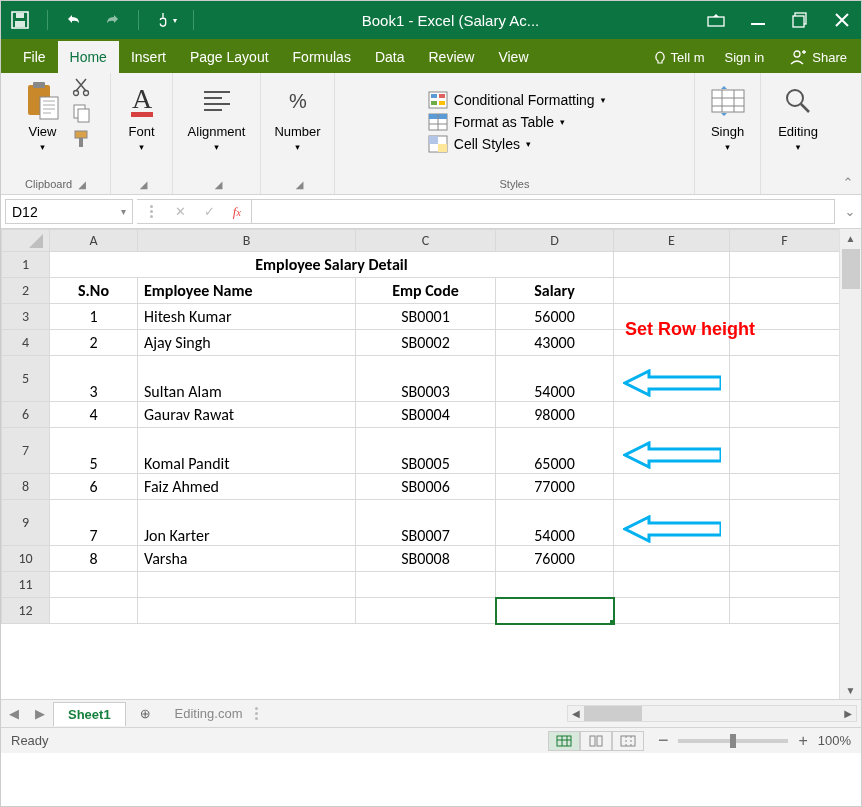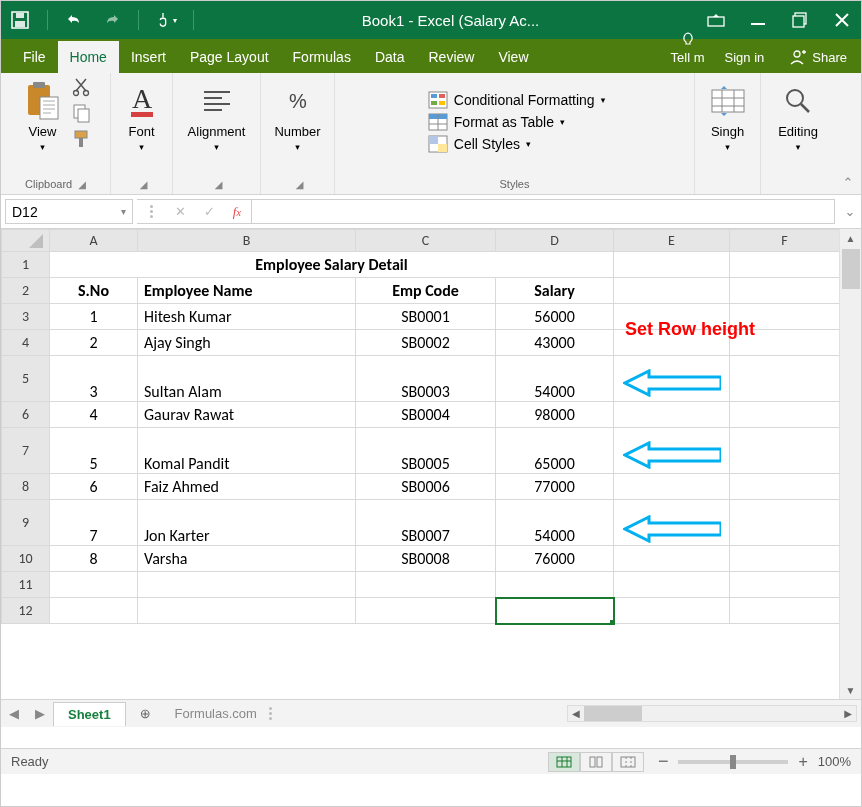--- a/index.html
+++ b/index.html
@@ -9,21 +9,21 @@
   .titlebar .left-icons { display: flex; gap: 14px; align-items:center;}
   .titlebar .center-title { flex: 1; text-align: center; font-size: 15px; }
   .titlebar .right-icons { display: flex; gap: 20px; align-items:center;}
   .ticon { width:22px; height:22px; display:inline-flex; align-items:center; justify-content:center;}
   .sep { width:1px; height:20px; background:#3a9a6a; margin:0 2px;}
   
   .ribbon-tabs { background:#4d7c0f; height:34px; display:flex; align-items:flex-end; color:#fff; padding-left:10px;}
   .ribbon-tabs .tab { padding:8px 12px 8px; font-size:14px; cursor:pointer;}
   .ribbon-tabs .tab.active { background:#f3f3f3; color:#0c7440;}
   .ribbon-tabs .spacer{flex:1;}
-  .ribbon-tabs .tellme{display:flex;align-items:center;gap:4px;padding:8px 10px;flex-direction:column;}
+  .ribbon-tabs .tellme{display:flex;align-items:center;gap:4px;padding:8px 10px;}
   .ribbon-tabs .signin{padding:8px 10px;}
   .ribbon-tabs .sharebtn{padding:8px 14px;display:flex;align-items:center;gap:6px;}
   
   .ribbon-body{background:#f3f3f3;border-bottom:1px solid #d4d4d4;height:122px;display:flex;}
   .rgroup{border-right:1px solid #e0e0e0;padding:4px 10px 2px;display:flex;flex-direction:column;align-items:center;justify-content:space-between}
   .rgroup .label{font-size:11px;color:#666;padding:2px 0;display:flex;align-items:center;gap:2px;}
   .rgroup .big{display:flex;gap:6px;align-items:flex-start;height:90px;}
   .bigbtn{display:flex;flex-direction:column;align-items:center;gap:2px;padding:2px 4px;}
   .bigbtn .icn{width:38px;height:44px;display:flex;align-items:center;justify-content:center;}
   .bigbtn .txt{font-size:13px;text-align:center;line-height:1.1;}
@@ -59,21 +59,21 @@
   .sheetbar{height:28px;border-top:1px solid #d4d4d4;display:flex;align-items:center;background:#f3f3f3;font-size:13px;}
   .sheetbar .navtri{padding:0 8px;color:#888;}
   .sheetbar .stab{background:#fff;border:1px solid #ccc;border-bottom:none;padding:4px 14px;font-weight:bold;color:#15803d;}
   .sheetbar .addsheet{padding:0 14px;color:#666;}
   .sheetbar .credit{color:#888;margin-left:10px;}
   .sheetbar .hscroll{flex:1;display:flex;justify-content:flex-end;align-items:center;padding-right:4px;}
   .hscroll-track{width:290px;height:17px;background:#f0f0f0;border:1px solid #ddd;display:flex;align-items:center;position:relative;}
   .hscroll-track .thumb{width:58px;height:15px;background:#cdcdcd;margin-left:16px;}
   .hscroll-track .arr{position:absolute;font-size:10px;color:#666;}
   
-  .statusbar{height:26px;background:#f3f3f3;border-top:1px solid #d4d4d4;display:flex;align-items:center;padding:0 10px;font-size:13px;color:#555;justify-content:space-between;margin-top:21px;}
+  .statusbar{height:26px;background:#f3f3f3;border-top:1px solid #d4d4d4;display:flex;align-items:center;padding:0 10px;font-size:13px;color:#555;justify-content:space-between;}
   .statusbar .views{display:flex;gap:0;align-items:center;}
   .viewbtn{width:32px;height:20px;border:1px solid #ccc;display:flex;align-items:center;justify-content:center;}
   .zoom{display:flex;align-items:center;gap:10px;}
   .zoom .slider{width:110px;height:4px;background:#cfcfcf;position:relative;}
   .zoom .slider::after{content:"";position:absolute;left:50%;top:-5px;width:6px;height:14px;background:#888;transform:translateX(-50%);}
   
   .vscroll{position:absolute;right:0;top:0;width:22px;height:100%;background:#f0f0f0;border-left:1px solid #e0e0e0;}
   .vscroll .arr{height:18px;display:flex;align-items:center;justify-content:center;font-size:10px;color:#666;}
   .vscroll .thumb{width:18px;height:40px;background:#cdcdcd;margin:2px auto;}
   .tri-down{font-size:9px;}
@@ -487,21 +487,21 @@
     <div style="flex:1"></div>
     <div class="arr" style="position:absolute;bottom:0;width:100%">▼</div>
   </div>
 </div>
 
 <div class="sheetbar">
   <span class="navtri">◀</span>
   <span class="navtri">▶</span>
   <div class="stab">Sheet1</div>
   <span class="addsheet">⊕</span>
-  <span class="credit">Formulas.com</span>
+  <span class="credit">Editing.com</span>
   <div class="fx-sepblock" style="border:none">
       <div class="fx-dots">
         <span></span>
         <span></span>
         <span></span>
       </div>
     </div>
   <div class="hscroll">
     <div class="hscroll-track">
       <span class="arr" style="left:4px">◀</span>

